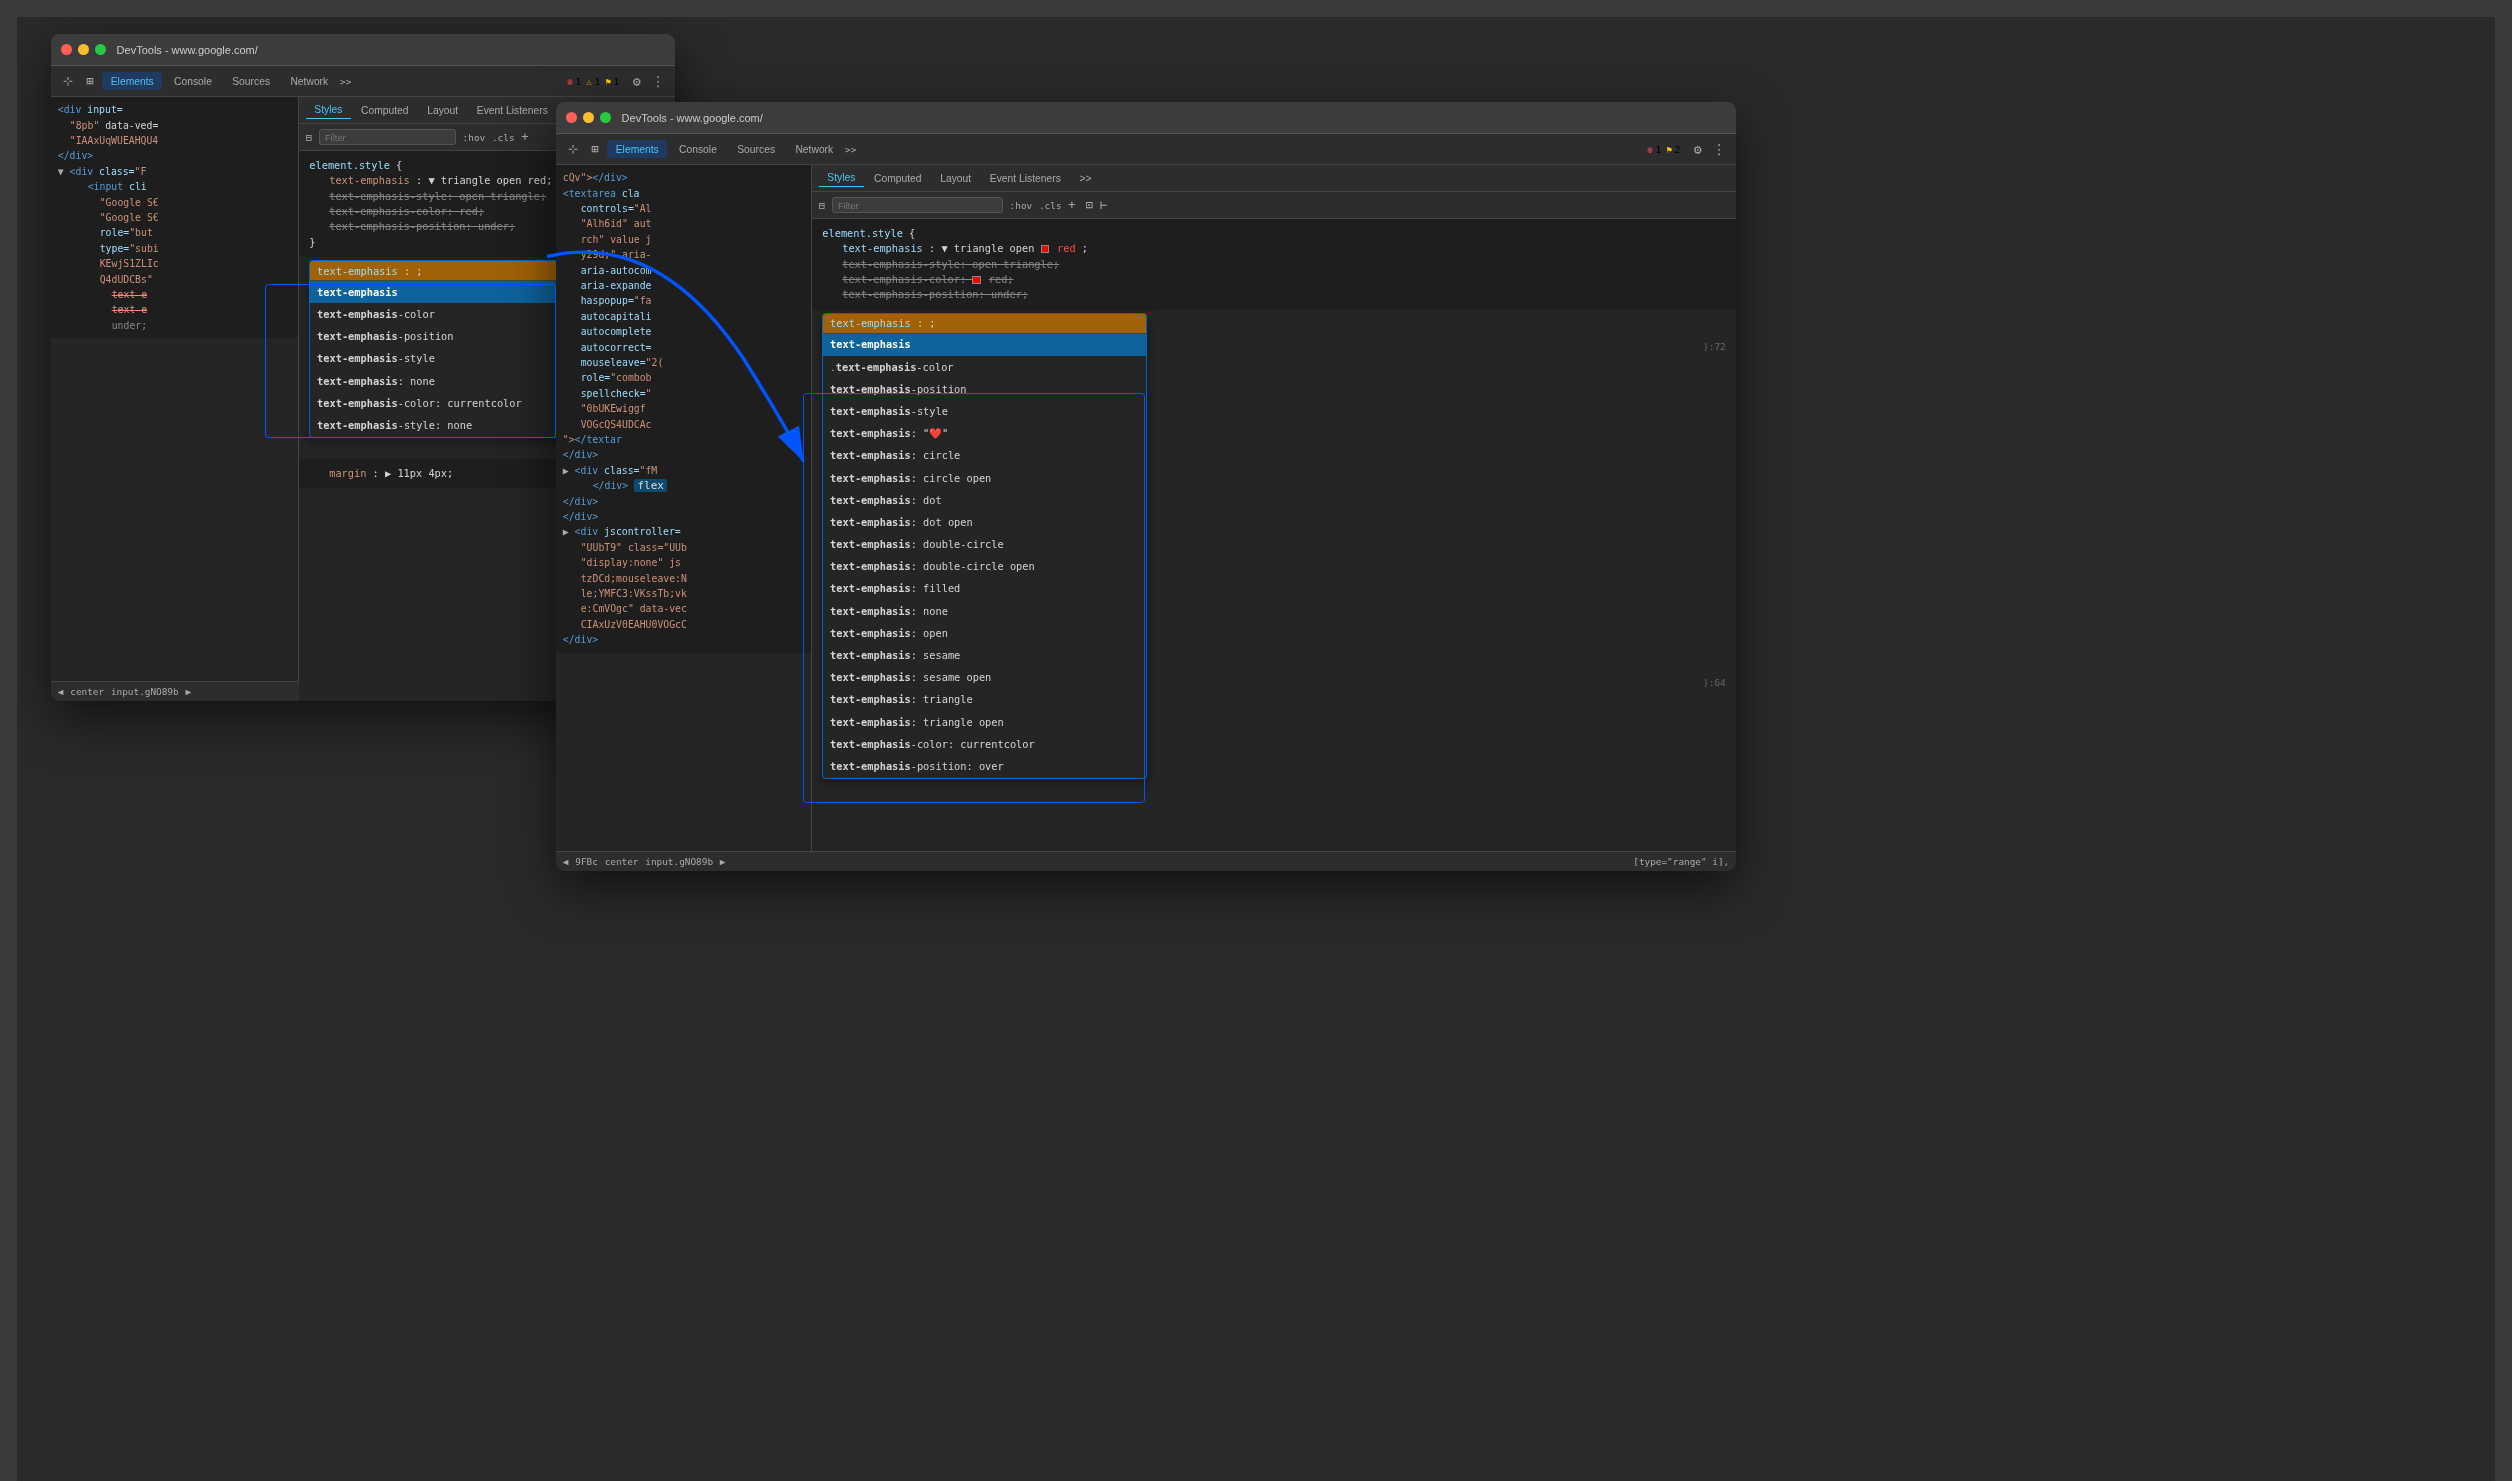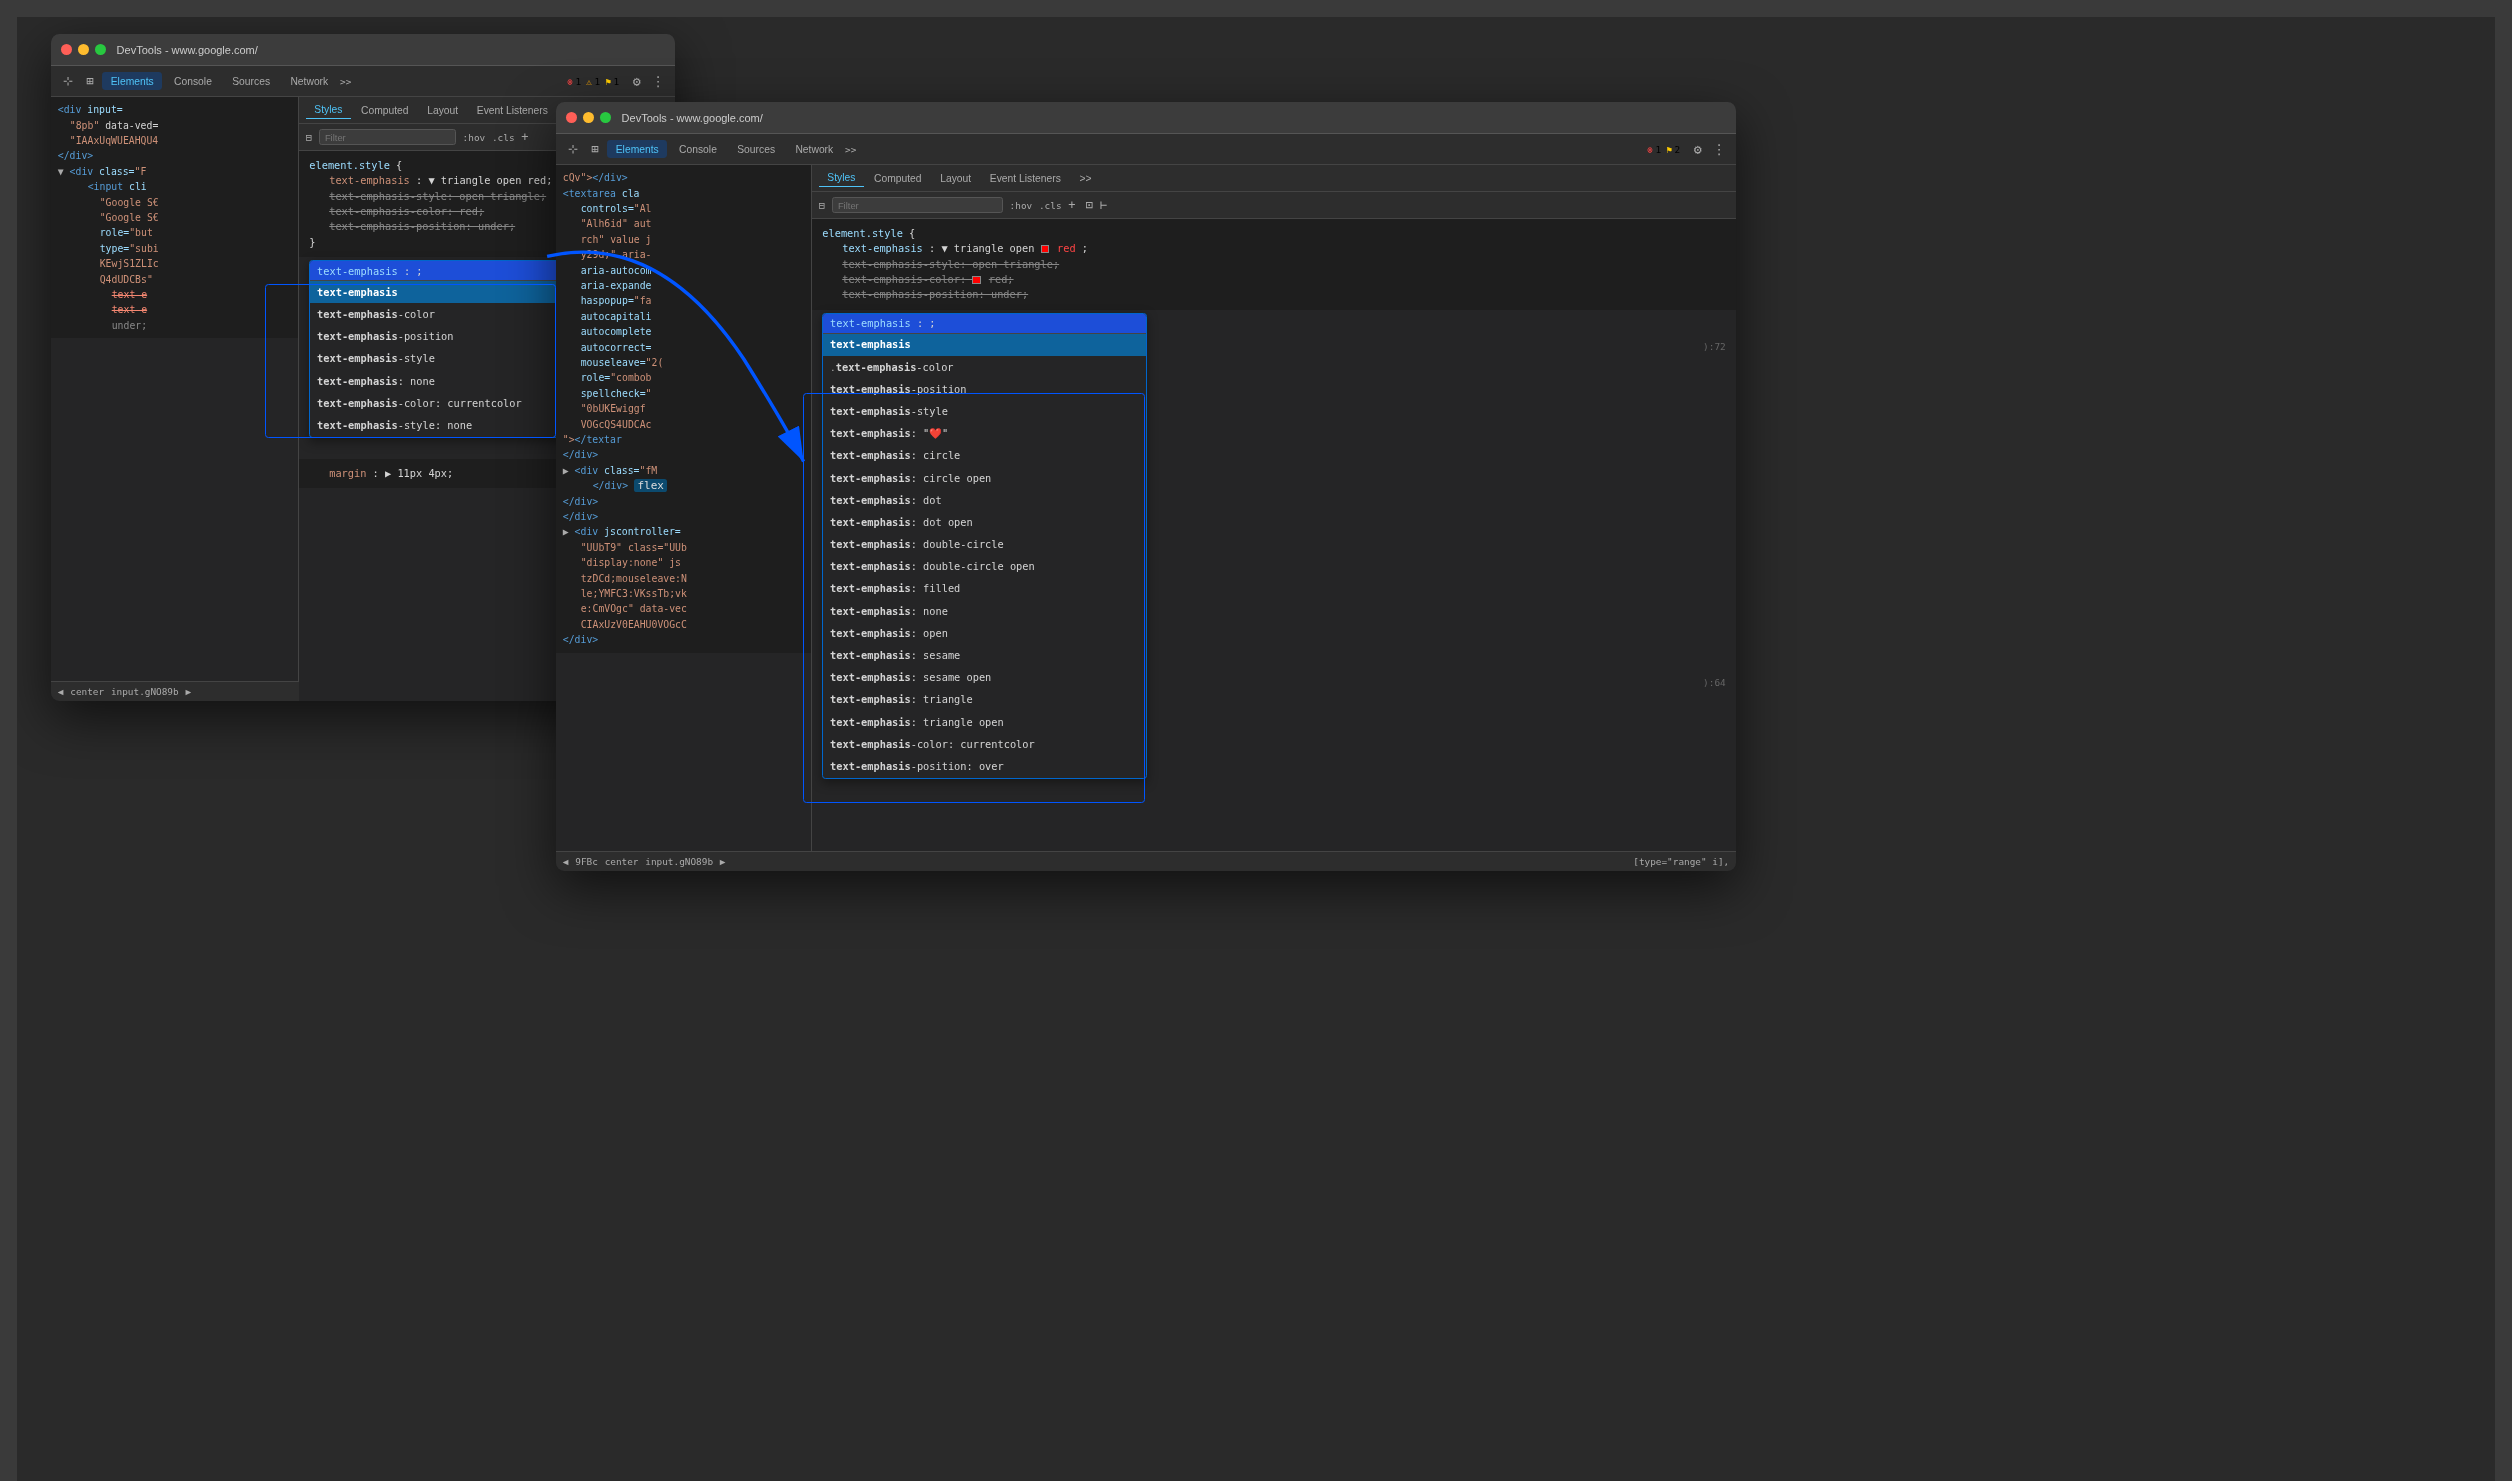--- a/index.html
+++ b/index.html
@@ -237,21 +237,21 @@
       border: 1.7px solid #0066cc;
       border-radius: 3.4px;
       font-family: 'Menlo', 'Monaco', monospace;
       font-size: 10.3px;
       overflow: hidden;
       box-shadow: 0 3.4px 10.3px rgba(0,0,0,0.4);
     }
 
     .autocomplete-input-row {
       padding: 3.4px 6.8px;
-      background: #1d4ed8;
+      background: #a16207;
       color: #d4d4d4;
       border-bottom: 0.9px solid #444;
     }
 
     .autocomplete-item {
       padding: 2.6px 6.8px;
       color: #d4d4d4;
       line-height: 17px;
       cursor: pointer;
     }

